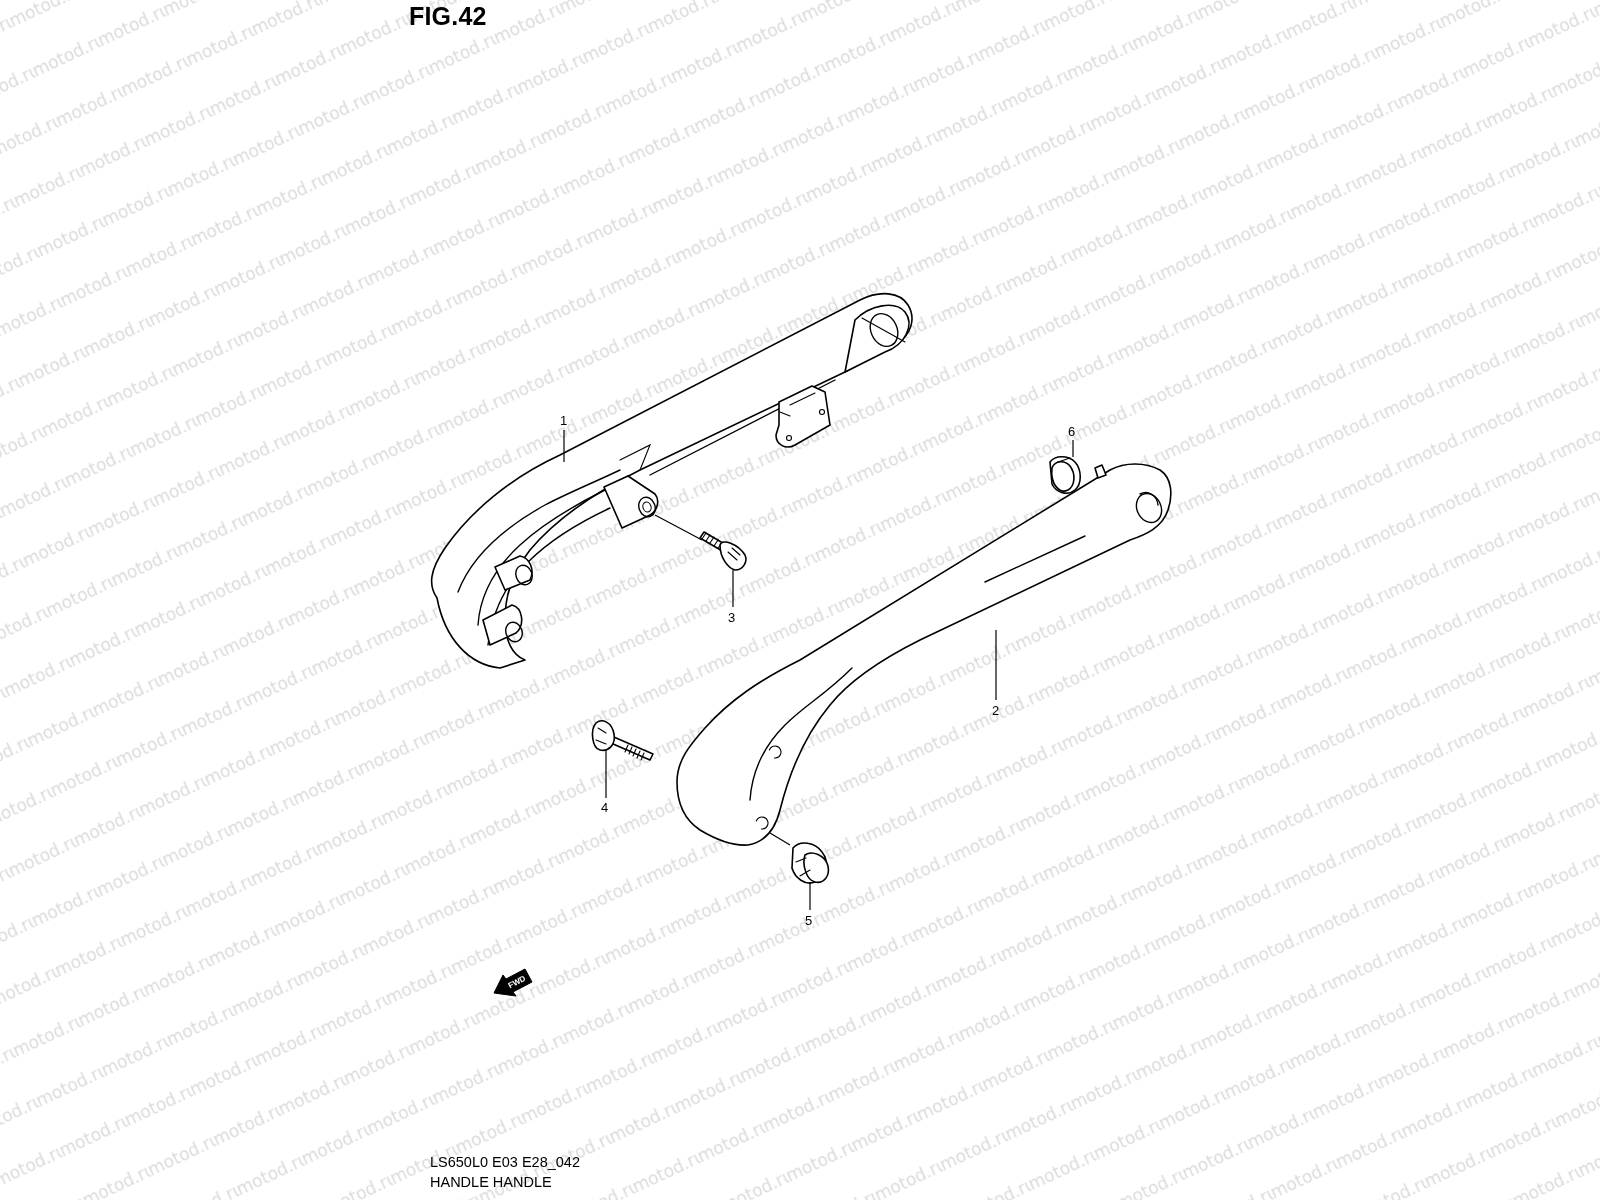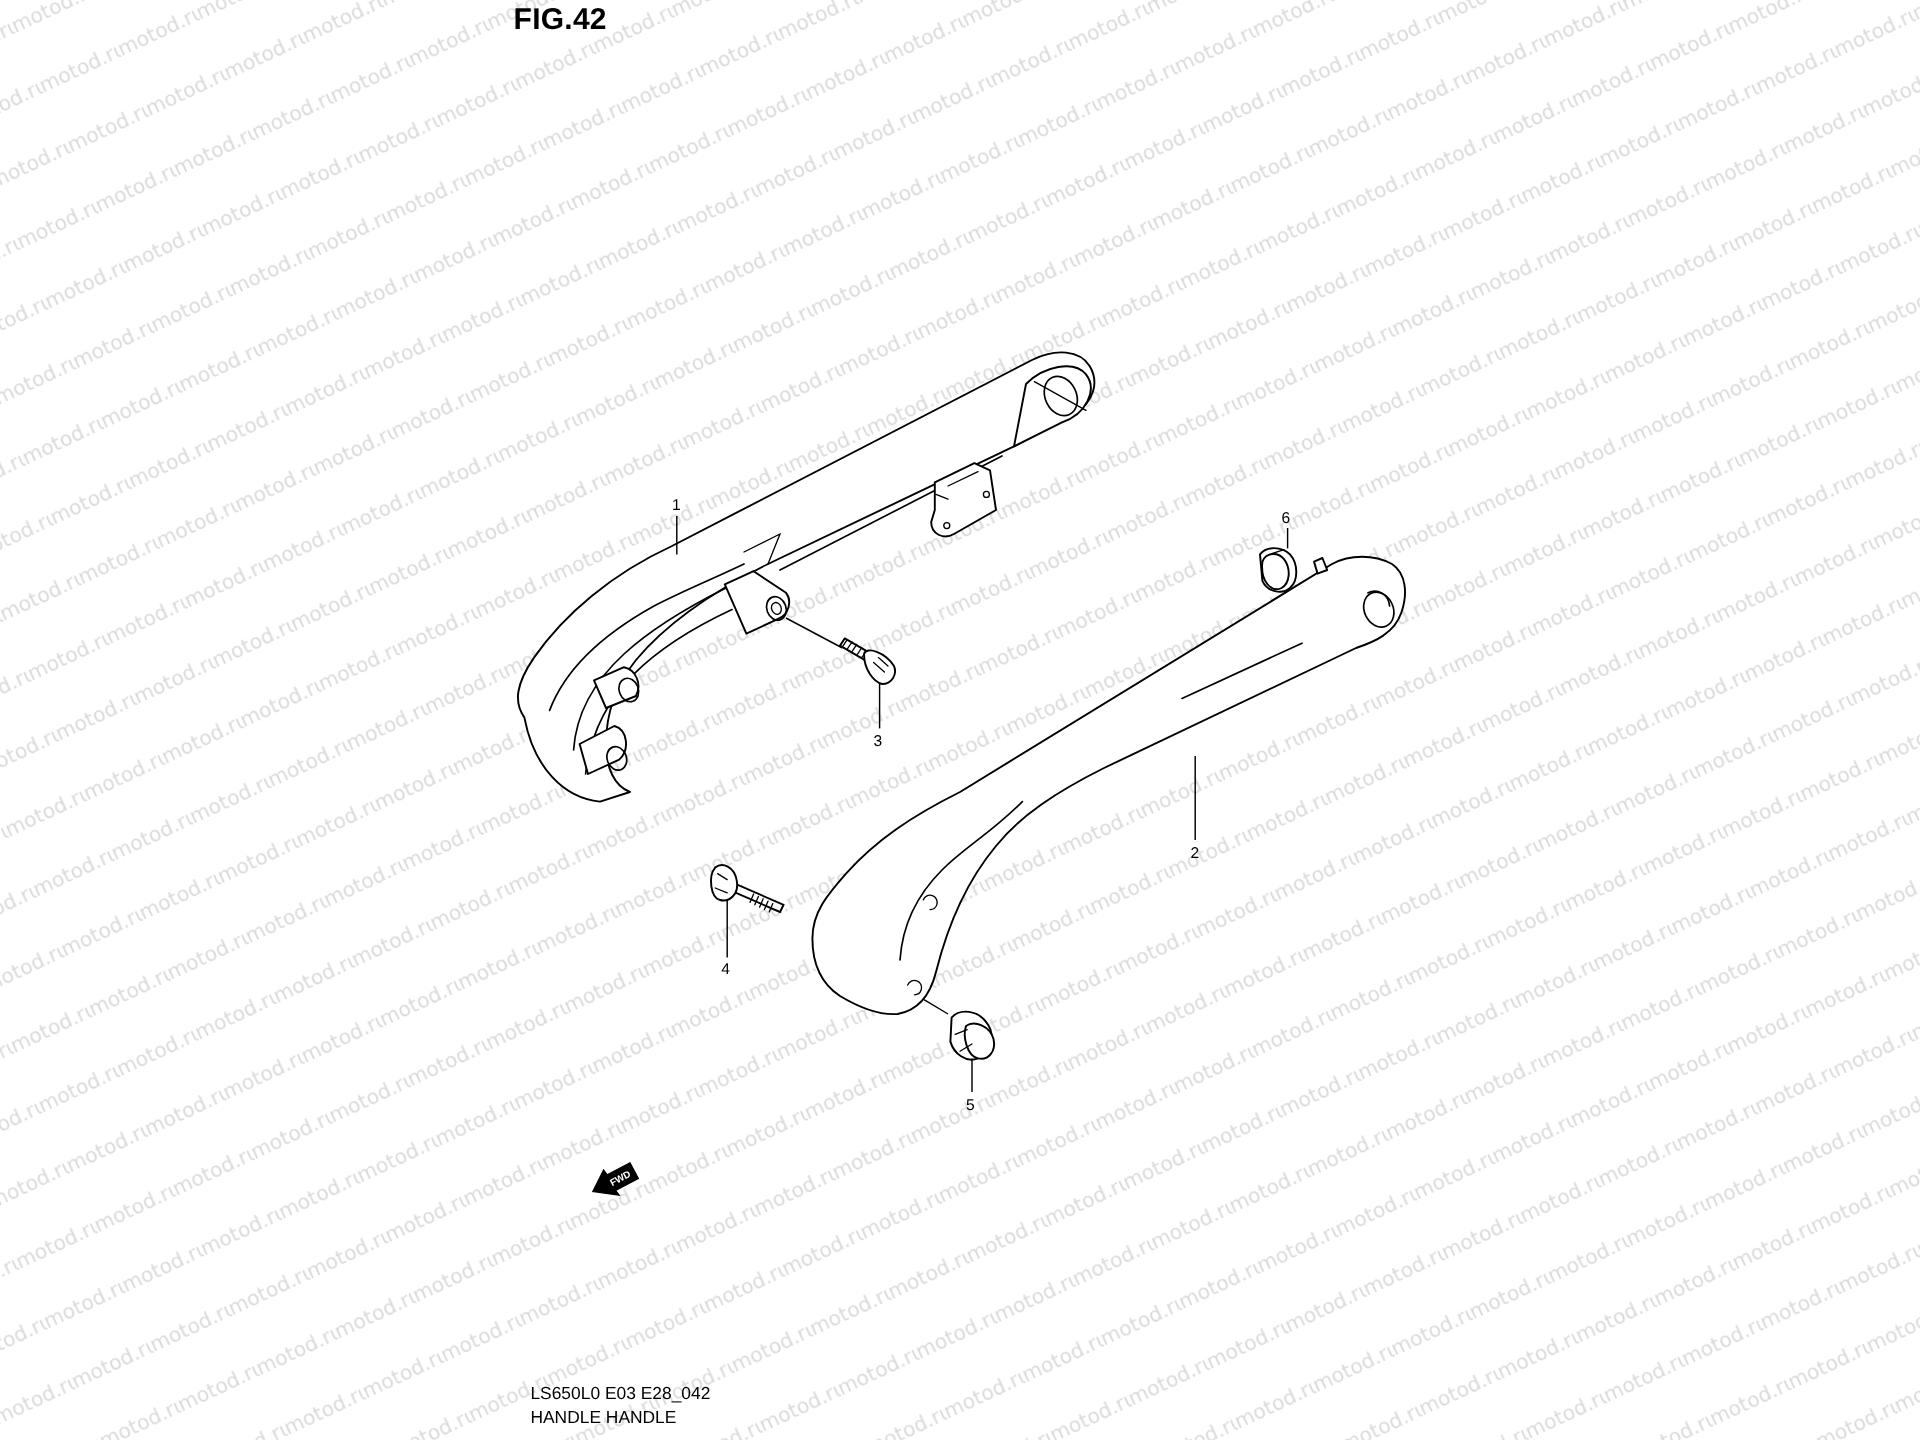--- a/index.html
+++ b/index.html
@@ -22,39 +22,38 @@
       z-index: 0;
     }
     .diagram {
       position: absolute;
       left: 0; top: 0;
       width: 1600px; height: 1200px;
       z-index: 1;
     }
     .fig-title {
       position: absolute;
-      left: 428px;
+      left: 409px;
       top: 2px;
       font-family: "Liberation Sans", sans-serif;
       font-weight: bold;
       font-size: 25px;
       color: #000;
       letter-spacing: 0.2px;
       z-index: 2;
     }
     .footer {
       position: absolute;
       left: 430px;
       top: 1152px;
       font-family: "Liberation Sans", sans-serif;
       font-size: 14.5px;
       line-height: 20px;
       color: #000;
       z-index: 2;
-      margin-left: 12px;
     }
     .callout-label {
       font-family: "Liberation Sans", sans-serif;
       font-size: 13px;
       fill: #000;
     }
     .part {
       fill: #ffffff;
       stroke: #000;
       stroke-width: 1.6;

